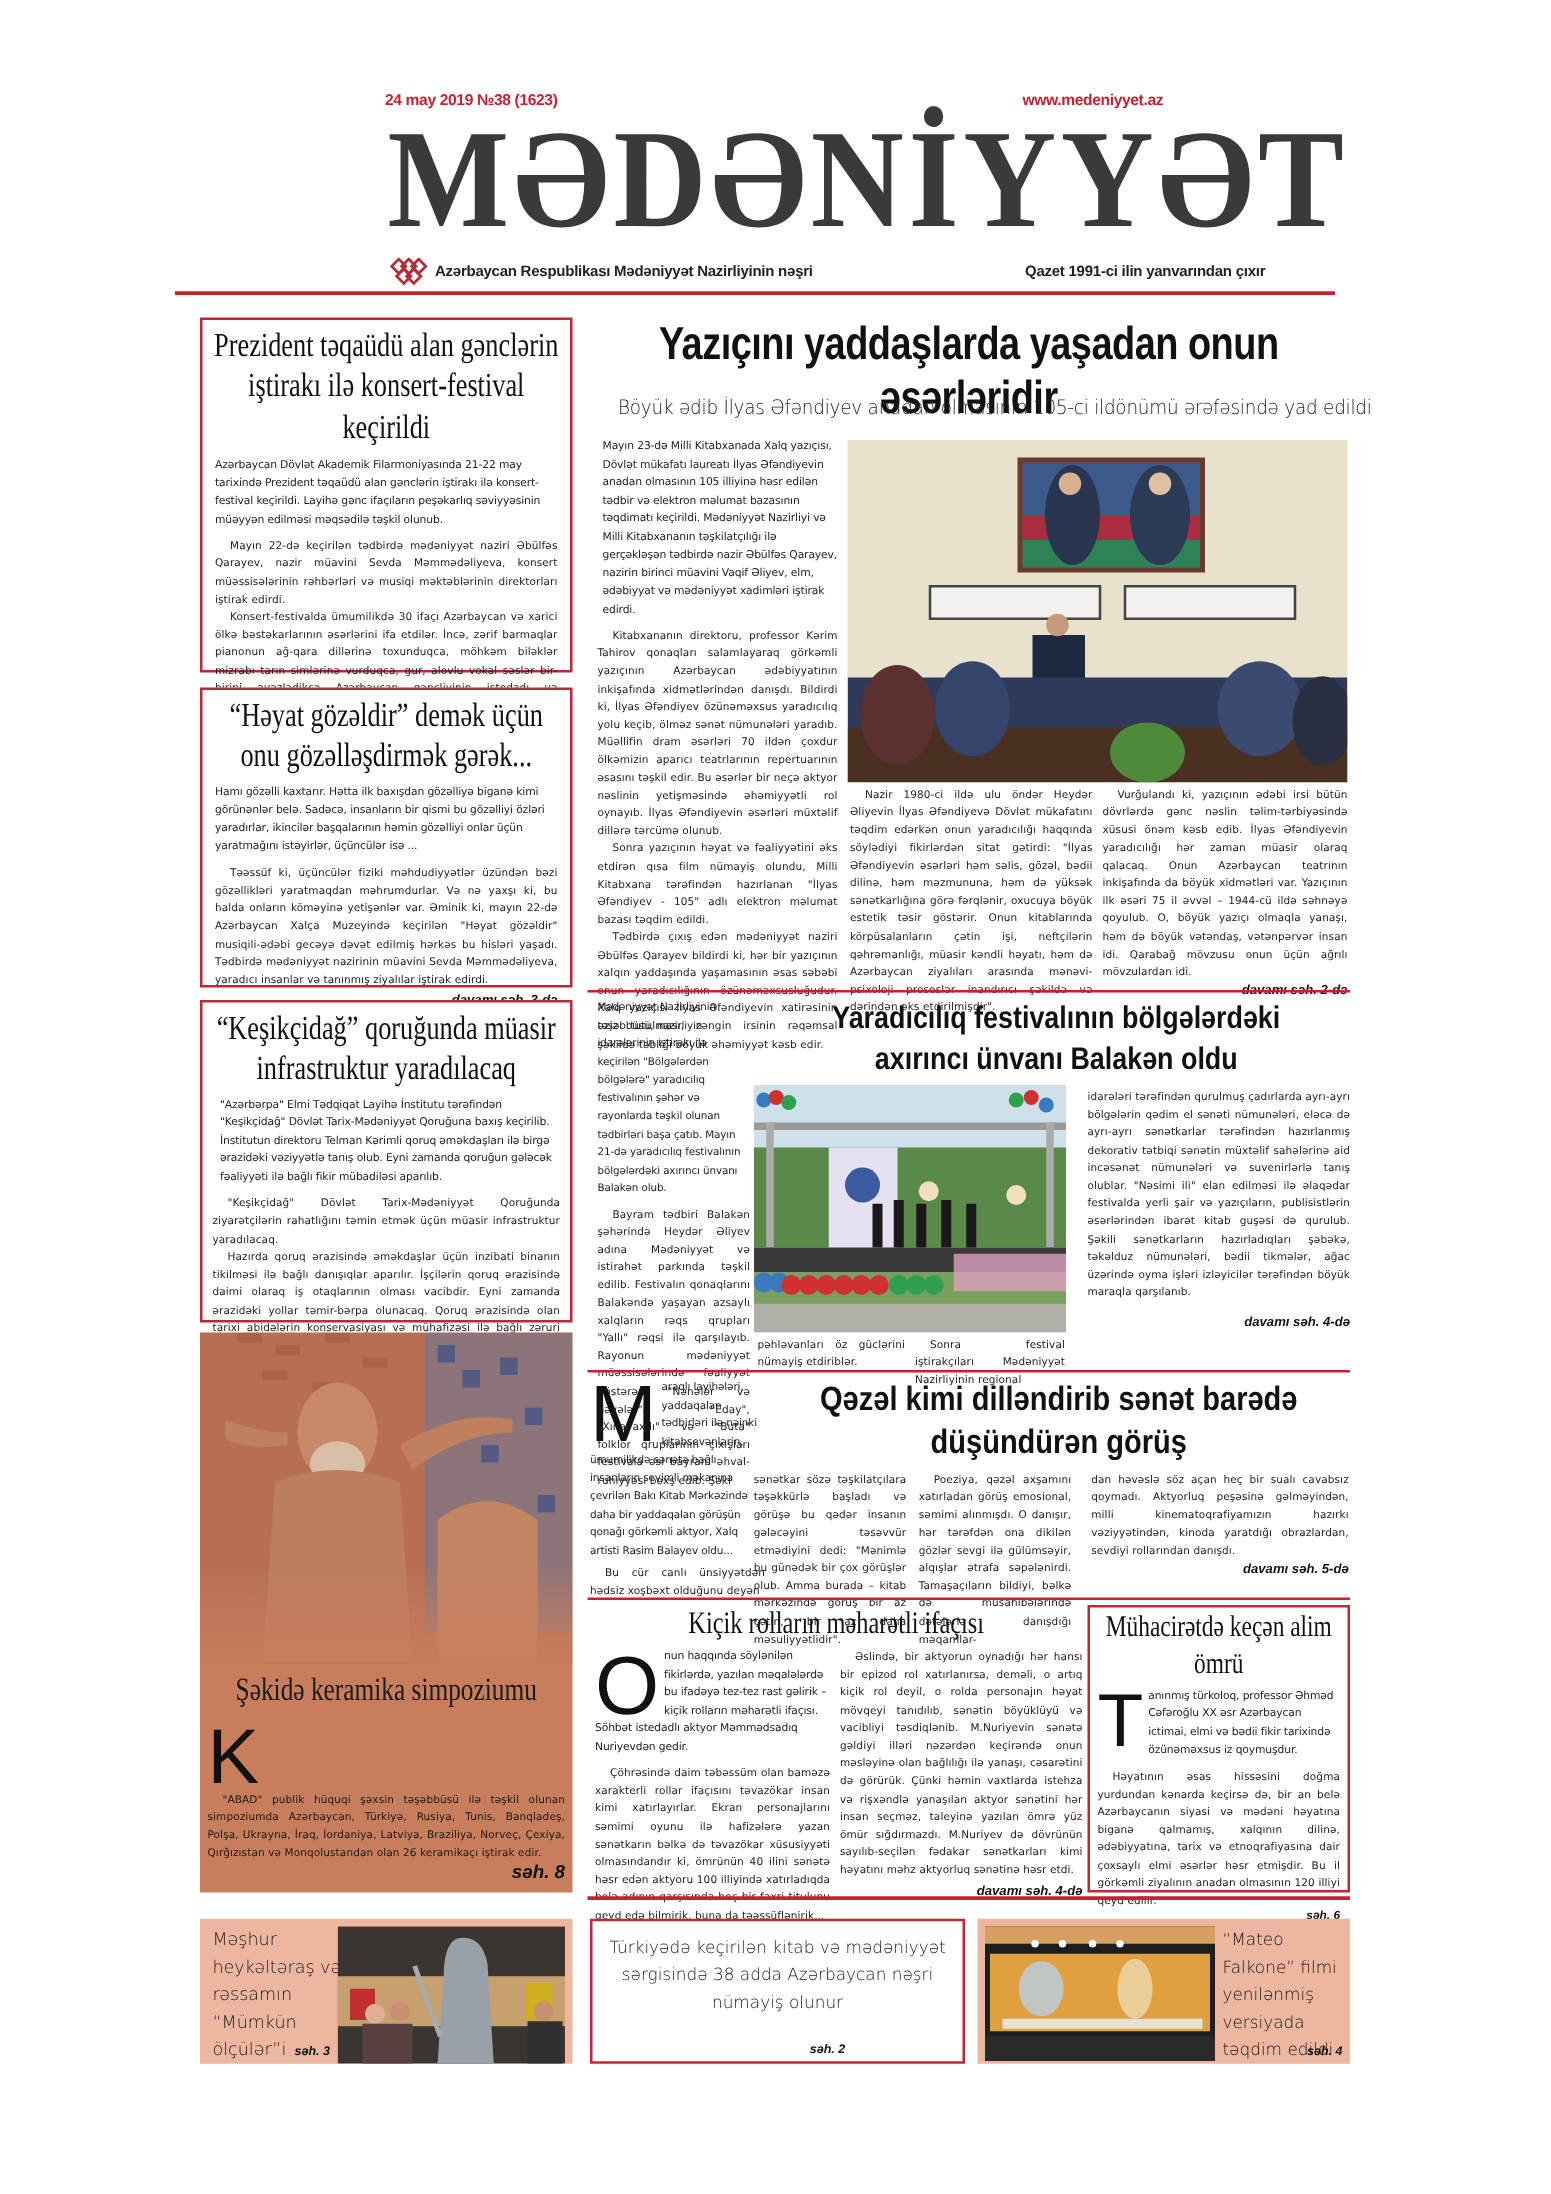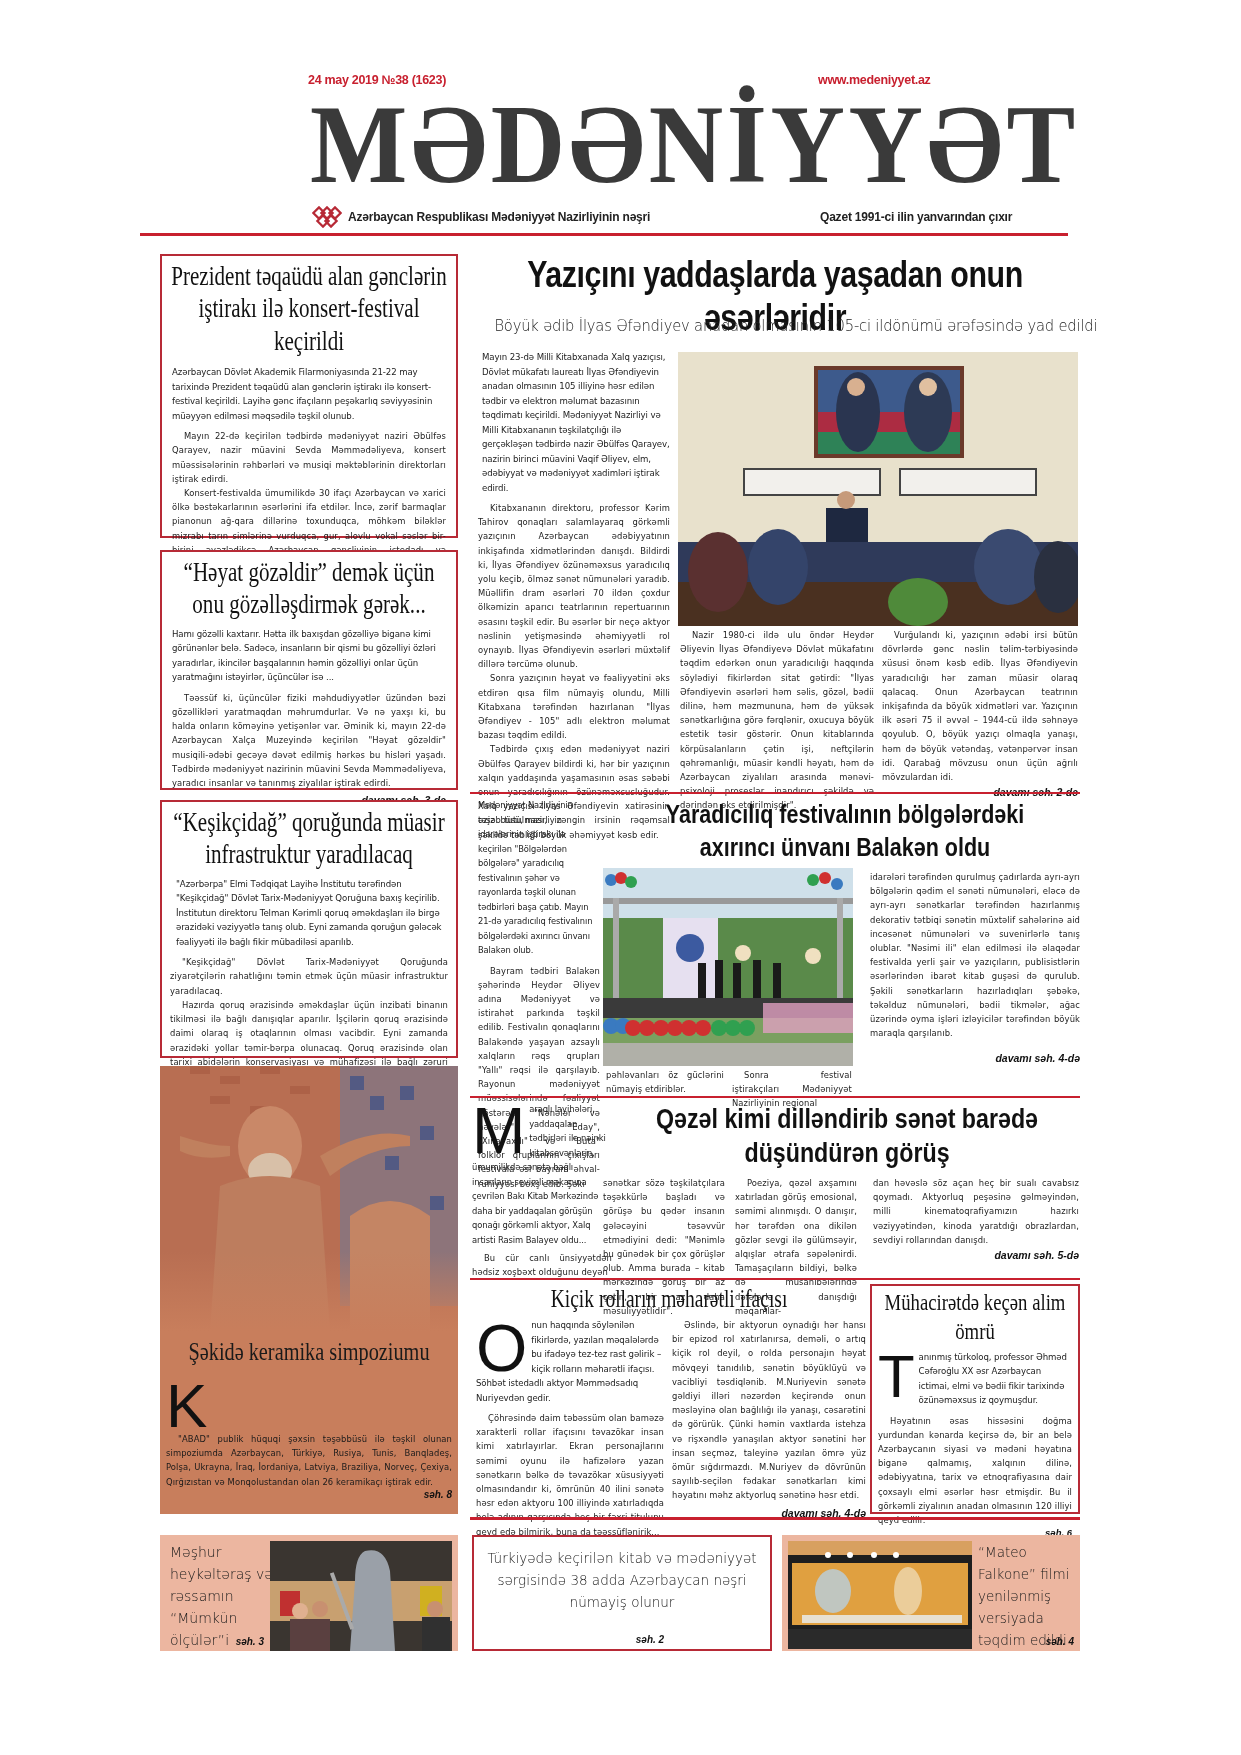--- a/index.html
+++ b/index.html
@@ -232,21 +232,21 @@
       <path d="M190 150 Q230 120 270 150 L270 265 L190 265 Z" fill="#c48564"></path>
       <rect width="298" height="265" fill="url(#fadeG)"></rect>
     </svg>
   </div>
   <div class="hd-cond" style="position:absolute; left:-20px; top:270px; width:338px; font-size:26px; color:#1a1a1a;">Şəkidə keramika simpoziumu</div>
   <div style="position:absolute; left:6px; top:312px; width:286px;">
     <div class="lead-text" style="color:#1a1a1a;">
       <span class="dropcap" style="font-size:62px; line-height:52px;">K</span>
     </div>
     <div class="body-text indent" style="clear:both; margin-top:8px; color:#1a1a1a;">"ABAD" publik hüquqi şəxsin təşəbbüsü ilə təşkil olunan simpoziumda Azərbaycan, Türkiyə, Rusiya, Tunis, Banqladeş, Polşa, Ukrayna, İraq, İordaniya, Latviya, Braziliya, Norveç, Çexiya, Qırğızıstan və Monqolustandan olan 26 keramikaçı iştirak edir.</div>
-    <div class="cont" style="font-size:10px;">səh. 8</div>
+    <div class="cont" style="font-size:15px;">səh. 8</div>
   </div>
 </div>
 
 <div class="abs" style="left:470px; top:1282px; width:398px; height:232px;">
   <div class="hd-cond" style="font-size:25px; margin:2px -40px 0;">Kiçik rolların məharətli ifaçısı</div>
   <div style="position:absolute; left:6px; top:36px; width:188px;">
     <div class="lead-text">
       <span class="dropcap" style="font-size:66px; line-height:56px;">O</span>
       <span>nun haqqında söylənilən fikirlərdə, yazılan məqalələrdə bu ifadəyə tez-tez rast gəlirik – kiçik rolların məharətli ifaçısı. Söhbət istedadlı aktyor Məmmədsadıq Nuriyevdən gedir.</span>
     </div>
@@ -285,21 +285,21 @@
       <rect x="20" y="78" width="40" height="32" fill="#5a4040"></rect>
       <circle cx="165" cy="68" r="8" fill="#c89070"></circle>
       <rect x="152" y="76" width="28" height="34" fill="#303030"></rect>
     </svg>
   </div>
   <div class="cont" style="position:absolute; left:0; bottom:4px; width:104px; font-size:10px;font-style:italic;">səh. 3</div>
 </div>
 
 <div class="abs box" style="left:472px; top:1535px; width:300px; height:116px;">
   <div class="teaser-text" style="position:absolute; left:0; top:10px; width:296px; text-align:center; font-size:13.5px;">Türkiyədə keçirilən kitab və mədəniyyət sərgisində 38 adda Azərbaycan nəşri nümayiş olunur</div>
-  <div class="cont" style="position:absolute; left:0; bottom:4px; width:352px; text-align:center; font-size:10px;">səh. 2</div>
+  <div class="cont" style="position:absolute; left:12px; bottom:4px; width:352px; text-align:center; font-size:10px;">səh. 2</div>
 </div>
 
 <div class="abs" style="left:782px; top:1535px; width:298px; height:116px; background:#ecb6a0;">
   <div class="photo" style="position:absolute; left:6px; top:6px; width:184px; height:108px;">
     <svg width="184" height="108" viewBox="0 0 184 108">
       <rect width="184" height="108" fill="#1e1e1e"></rect>
       <rect x="0" y="0" width="184" height="14" fill="#d8a060"></rect>
       <circle cx="40" cy="14" r="3" fill="#fff"></circle>
         <circle cx="62" cy="14" r="3" fill="#fff"></circle>
       <circle cx="86" cy="14" r="3" fill="#fff"></circle>

